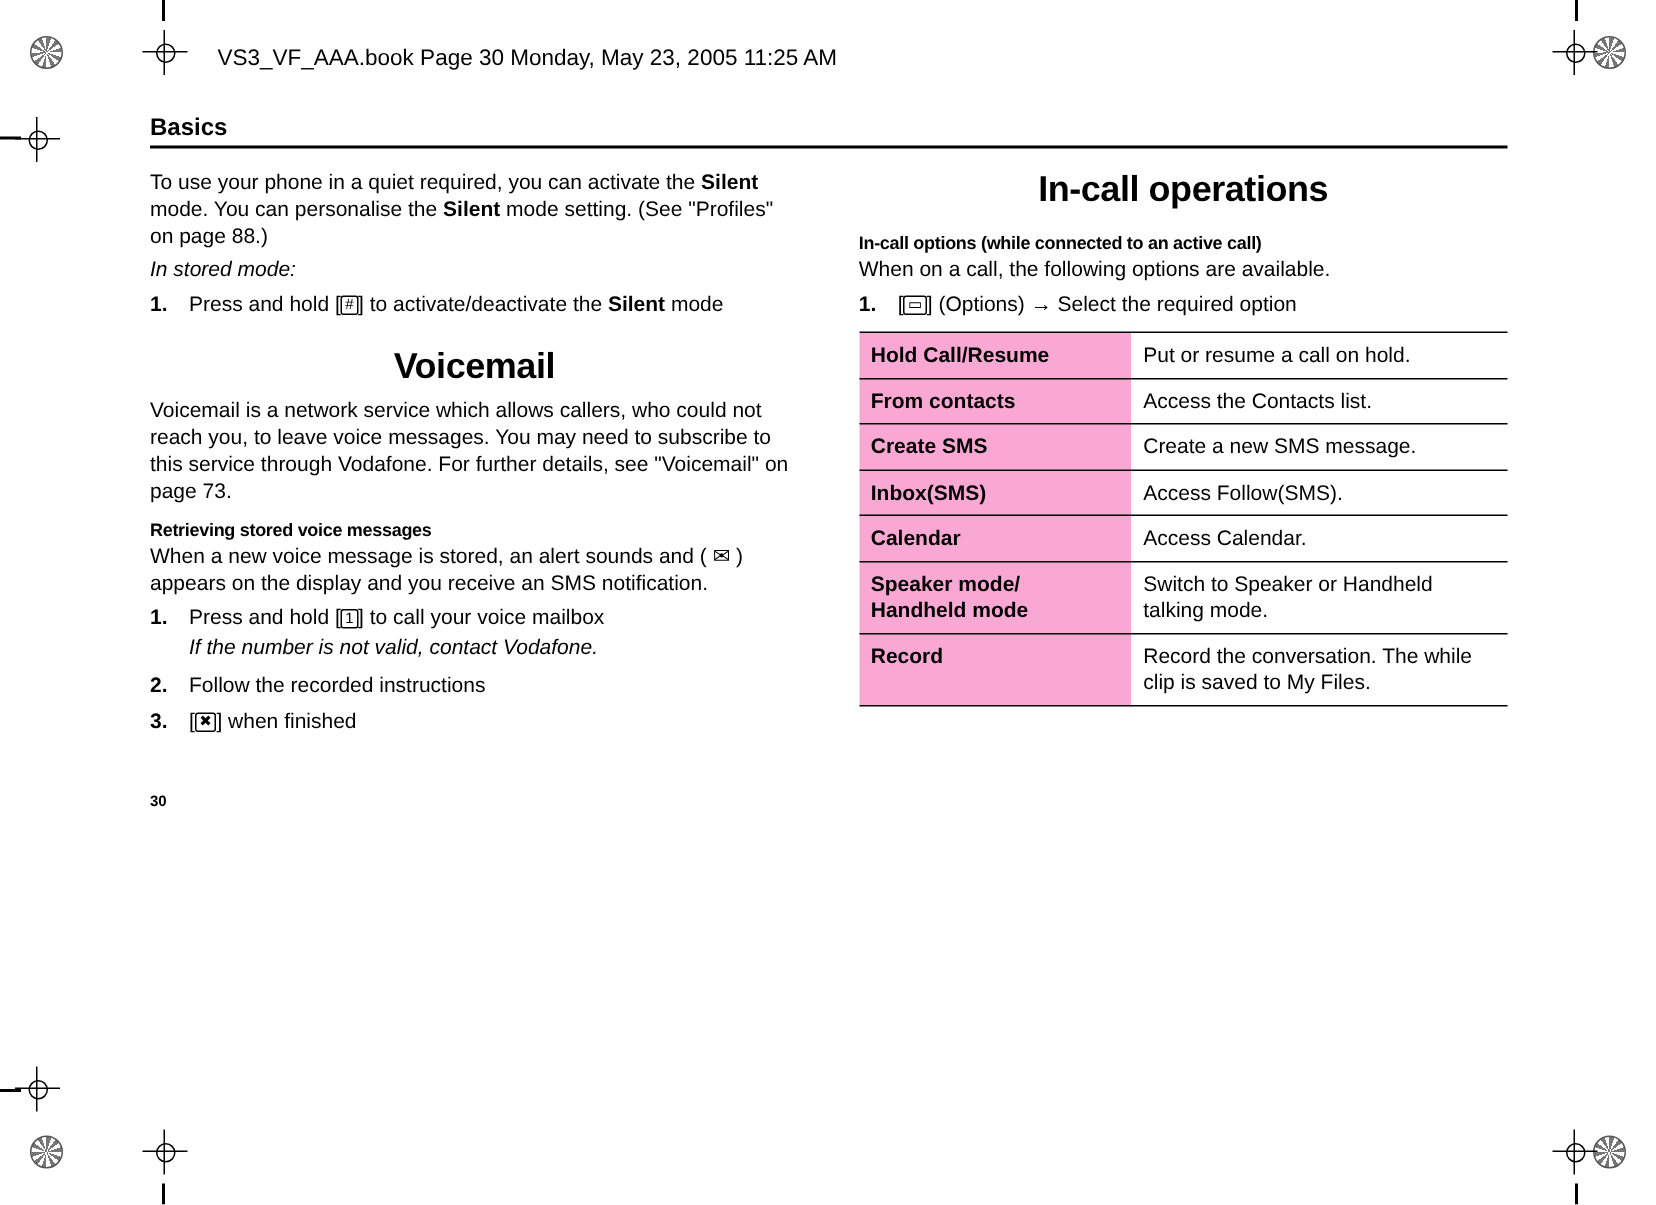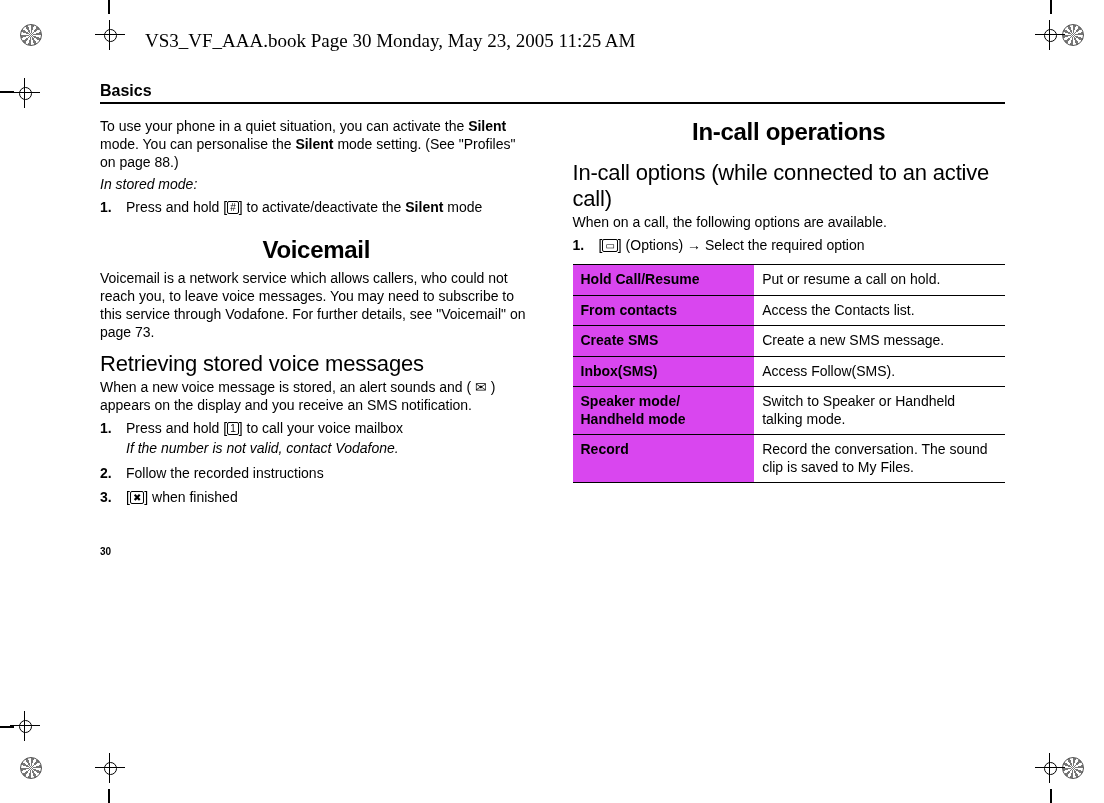--- a/index.html
+++ b/index.html
@@ -1,35 +1,35 @@
 <!DOCTYPE html>
 <html><head>
 <meta charset="utf-8">
 <style>
   html,body{margin:0;padding:0;background:#fff;font-family:Arial,Helvetica,sans-serif;color:#000;}
   .page{position:relative;width:1104px;height:803px;overflow:hidden;}
   .doc{position:absolute;left:100px;top:30px;width:905px;}
-  .header-file{font-family:Liberation Serif, serif;font-size:19px;margin:0 0 30px 45px;}
+  .header-file{font-family:Liberation Sans, sans-serif;font-size:15px;margin:0 0 30px 45px;}
   .running-head{font-weight:bold;font-size:16px;margin:0 0 2px 0;}
   .rule{border:0;border-top:2px solid #000;margin:0 0 14px 0;}
   .cols{display:flex;gap:40px;}
   .col{flex:1;}
   h1{font-size:24px;font-weight:bold;text-align:center;margin:0 0 6px 0;font-family:Arial,Helvetica,sans-serif;font-stretch:condensed;letter-spacing:-0.3px;}
-  h2{font-size:22px;font-weight:normal;margin:10px 0 2px 0;font-stretch:condensed;letter-spacing:-0.2px;}
+  h2{font-size:12px;font-weight:bold;margin:10px 0 2px 0;font-stretch:condensed;letter-spacing:-0.2px;}
   p{font-size:14px;line-height:1.28;margin:0 0 4px 0;font-stretch:condensed;}
   em,.italic{font-style:italic;}
   b{font-weight:bold;}
   ol.steps{list-style:none;padding:0;margin:2px 0 0 0;}
   ol.steps li{display:flex;font-size:14px;line-height:1.3;margin:0 0 6px 0;}
   ol.steps .num{font-weight:bold;min-width:26px;}
   ol.steps .body{flex:1;}
   ol.steps .note{display:block;font-style:italic;margin-top:2px;}
   table.opt{border-collapse:collapse;width:100%;margin-top:10px;font-size:14px;}
   table.opt td{border-top:1px solid #000;border-bottom:1px solid #000;padding:6px 8px;vertical-align:top;line-height:1.25;}
-  table.opt td.k{background:#d946ef;font-weight:bold;width:42%;}
+  table.opt td.k{background:#f9a8d4;font-weight:bold;width:42%;}
   .pagenum{font-size:10px;font-weight:bold;margin-top:40px;}
   
   .cm{position:absolute;width:30px;height:30px;}
   .cm .h{position:absolute;top:14px;left:0;width:30px;height:1px;background:#000;}
   .cm .v{position:absolute;left:14px;top:0;width:1px;height:30px;background:#000;}
   .cm .c{position:absolute;left:9px;top:9px;width:11px;height:11px;border:1px solid #000;border-radius:50%;}
   .reg{position:absolute;width:20px;height:20px;border:1px solid #555;border-radius:50%;
        background:repeating-conic-gradient(#777 0 18deg,#fff 18deg 36deg);}
   .tick{position:absolute;background:#000;}
   .glyph{display:inline-block;border:1px solid #000;font-size:10px;line-height:11px;padding:0 2px;border-radius:2px;vertical-align:1px;}
@@ -85,21 +85,21 @@
     <div class="header-file">VS3_VF_AAA.book  Page 30  Monday, May 23, 2005  11:25 AM</div>
 
     <div class="running-head">Basics</div>
     <hr class="rule">
 
     <div class="cols">
 
       <div class="col">
 
         <p>
-          <span>To use your phone in a quiet situation, you can activate the </span><b>Silent</b><span> mode. You can personalise the </span><b>Silent</b><span> mode setting. (See "Profiles" on page 88.)</span>
+          <span>To use your phone in a quiet required, you can activate the </span><b>Silent</b><span> mode. You can personalise the </span><b>Silent</b><span> mode setting. (See "Profiles" on page 88.)</span>
         </p>
         <p class="italic">In stored mode:</p>
         <ol class="steps">
           <li>
             <span class="num">1.</span>
             <span class="body">
               <span>Press and hold [</span><span class="glyph">#</span><span>] to activate/deactivate the </span><b>Silent</b><span> mode</span>
             </span>
           </li>
         </ol>
@@ -160,25 +160,29 @@
               </tr>
           <tr>
                 <td class="k">Create SMS</td>
                 <td>Create a new SMS message.</td>
               </tr>
           <tr>
                 <td class="k">Inbox(SMS)</td>
                 <td>Access Follow(SMS).</td>
               </tr>
           <tr>
+                <td class="k">Calendar</td>
+                <td>Access Calendar.</td>
+              </tr>
+          <tr>
                 <td class="k">Speaker mode/ Handheld mode</td>
                 <td>Switch to Speaker or Handheld talking mode.</td>
               </tr>
           <tr>
                 <td class="k">Record</td>
-                <td>Record the conversation. The sound clip is saved to My Files.</td>
+                <td>Record the conversation. The while clip is saved to My Files.</td>
               </tr>
         </tbody>
           </table>
       </div>
     </div>
   </div>
 </div>
 
 </body></html>

